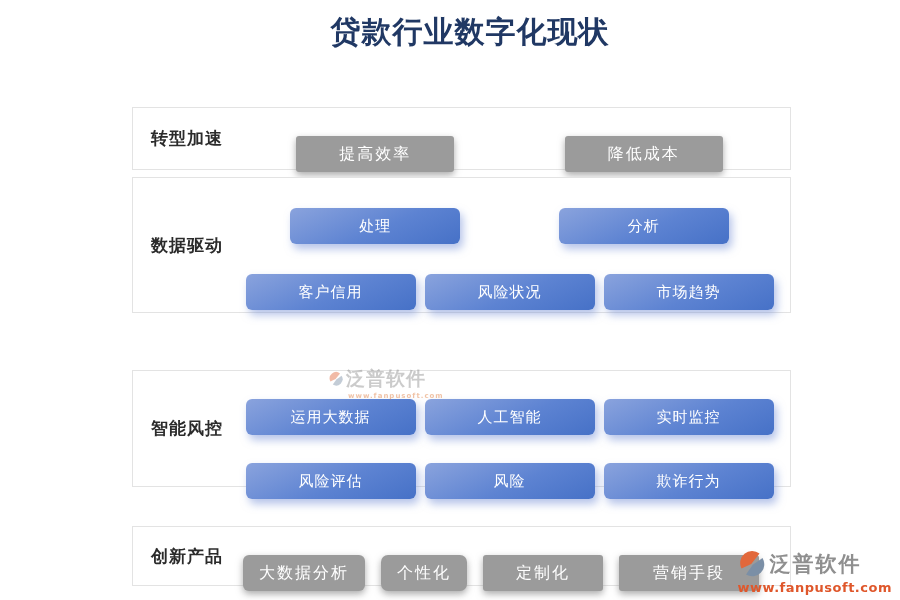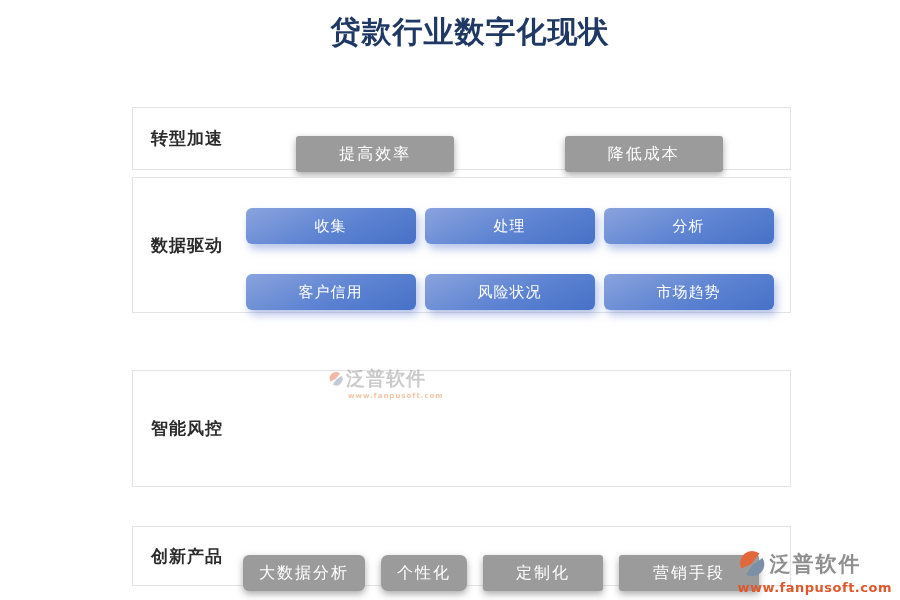--- a/index.html
+++ b/index.html
@@ -92,23 +92,20 @@
         </div>
     </div>
   </div>
 </div>
 
 <div class="section sec-2">
   <div class="sec-label">数据驱动</div>
   <div class="sec-body">
     <div class="btn-row">
       <div class="col">
-          <div class="node blue">收集</div>
-        </div>
-      <div class="col">
           <div class="node blue">处理</div>
         </div>
       <div class="col">
           <div class="node blue">分析</div>
         </div>
     </div>
     <div class="btn-row">
       <div class="col">
           <div class="node blue">客户信用</div>
         </div>
@@ -117,20 +114,44 @@
         </div>
       <div class="col">
           <div class="node blue">市场趋势</div>
         </div>
     </div>
   </div>
 </div>
 
 <div class="section sec-3">
   <div class="sec-label">智能风控</div>
+  <div class="sec-body">
+    <div class="btn-row">
+      <div class="col">
+          <div class="node blue">运用大数据</div>
+        </div>
+      <div class="col">
+          <div class="node blue">人工智能</div>
+        </div>
+      <div class="col">
+          <div class="node blue">实时监控</div>
+        </div>
+    </div>
+    <div class="btn-row">
+      <div class="col">
+          <div class="node blue">风险评估</div>
+        </div>
+      <div class="col">
+          <div class="node blue">风险</div>
+        </div>
+      <div class="col">
+          <div class="node blue">欺诈行为</div>
+        </div>
+    </div>
+  </div>
 </div>
 
 <div class="section sec-4">
   <div class="sec-label">创新产品</div>
   <div class="sec-body">
     <div class="btn-row">
       <div class="node gray">大数据分析</div>
       <div class="node gray">个性化</div>
       <div class="node gray">定制化</div>
       <div class="node gray">营销手段</div>

